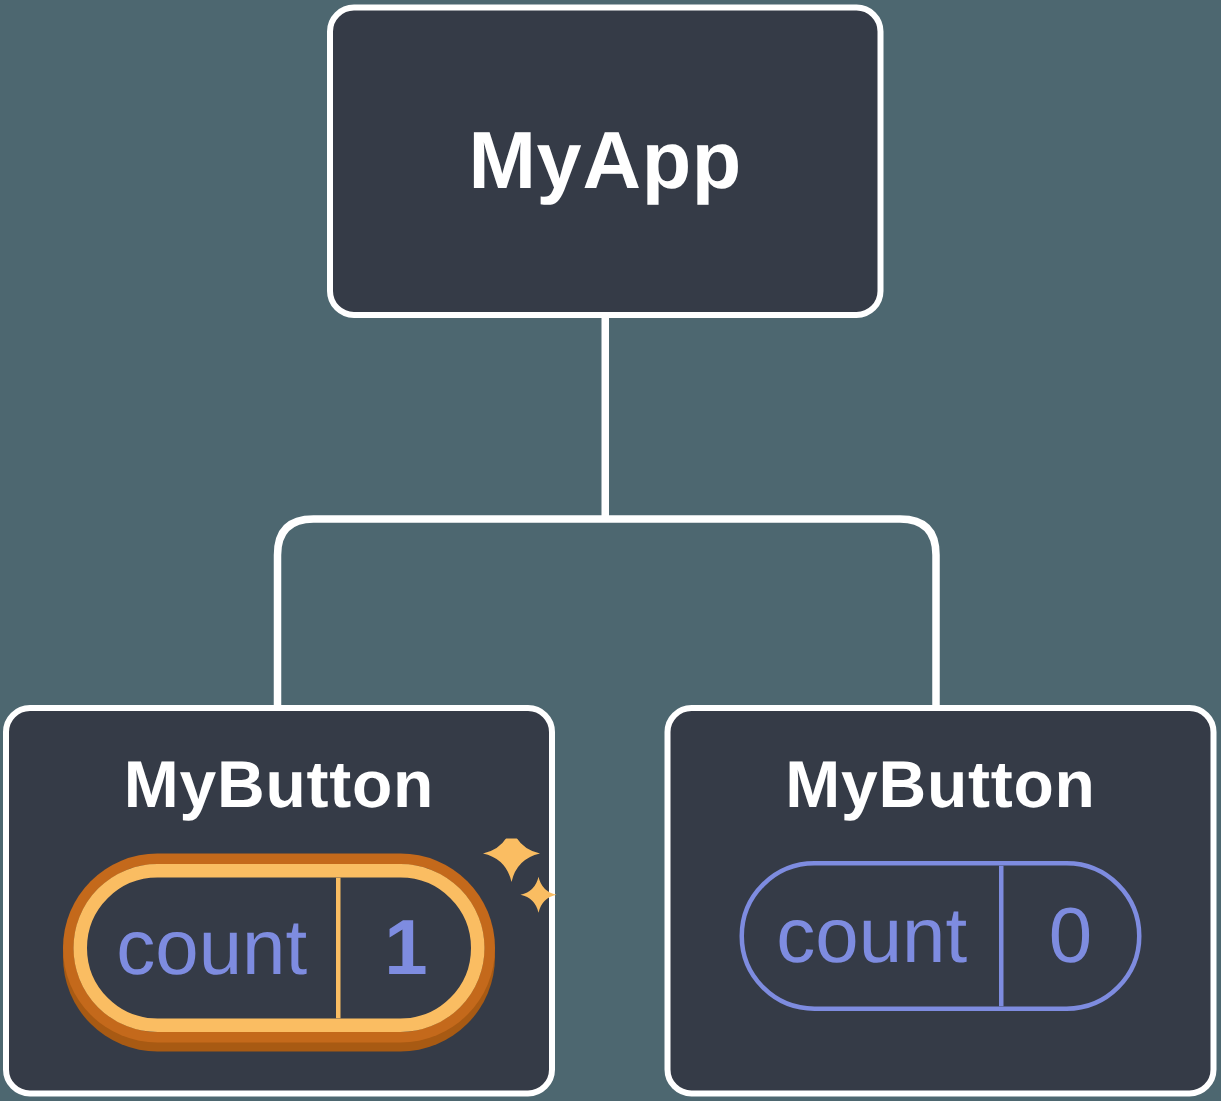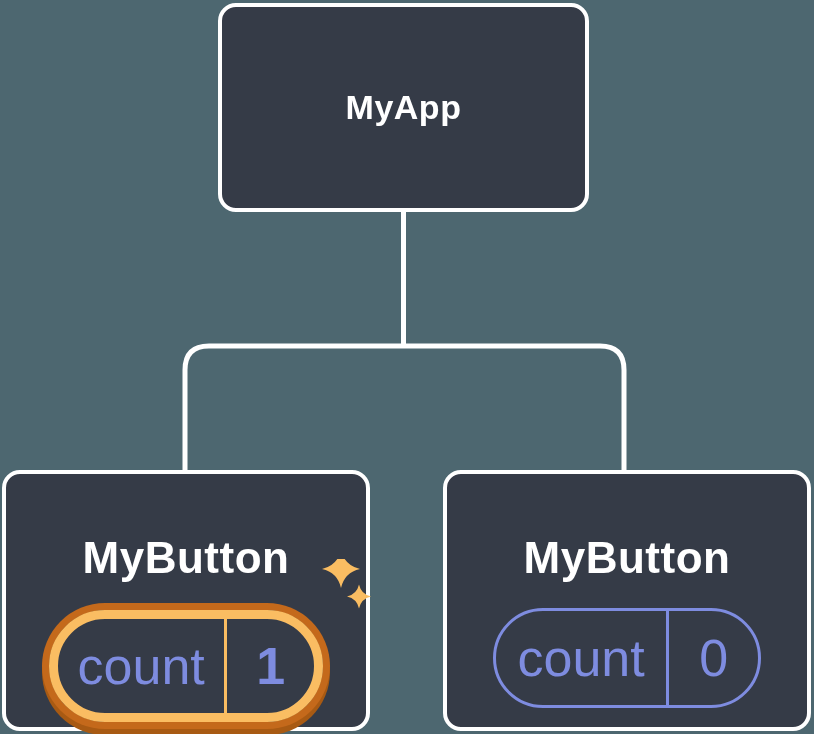--- a/index.html
+++ b/index.html
@@ -36,34 +36,34 @@
     align-items: center;
   }
   .node-app {
     left: 218px; top: 3px;
     width: 371px; height: 209px;
     justify-content: center;
   }
   .node-child {
     top: 470px;
     width: 368px; height: 261px;
-    padding-top: 60px;
+    padding-top: 26px;
     gap: 26px;
   }
   .node-left  { left: 2px; }
   .node-right { left: 443px; }
 
   .node-title {
     color: var(--label, #FFFFFF);
     font-weight: bold;
     font-size: 44px;
     letter-spacing: 0.5px;
     line-height: 1.1;
   }
-  .node-app .node-title { font-size: 34px; }
+  .node-app .node-title { font-size: 54px; }
 
   .pill {
     box-sizing: border-box;
     display: flex;
     align-items: stretch;
     border-radius: 62px;
     overflow: hidden;
   }
   .pill-plain {
     width: 268px;

